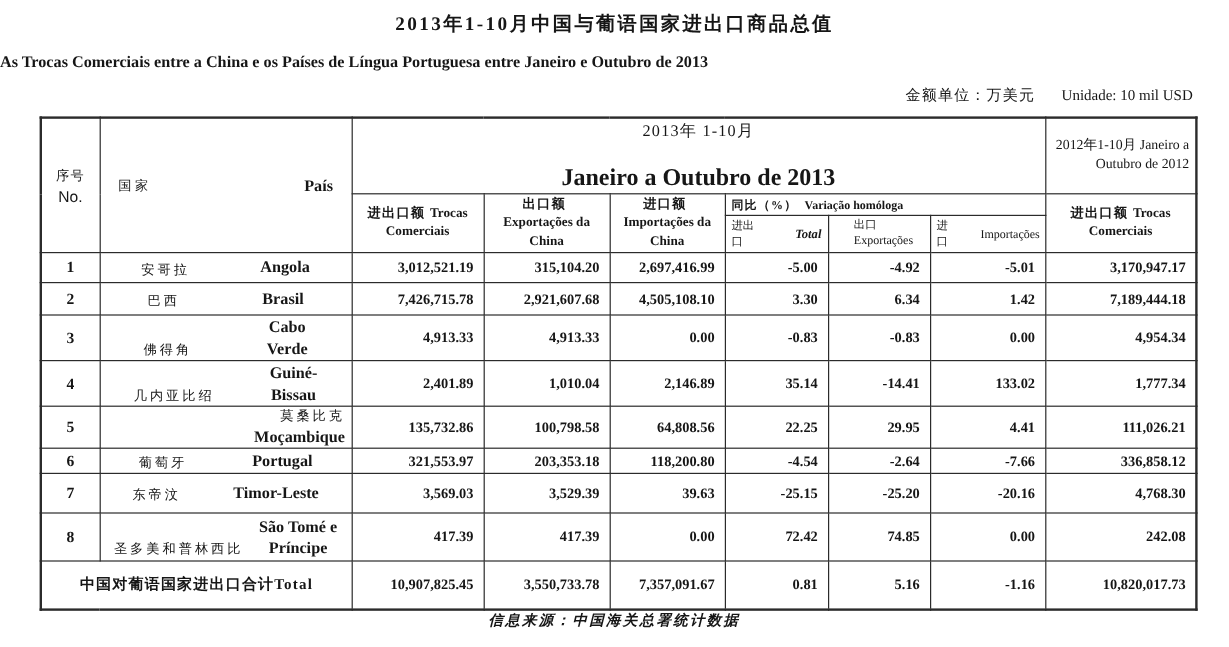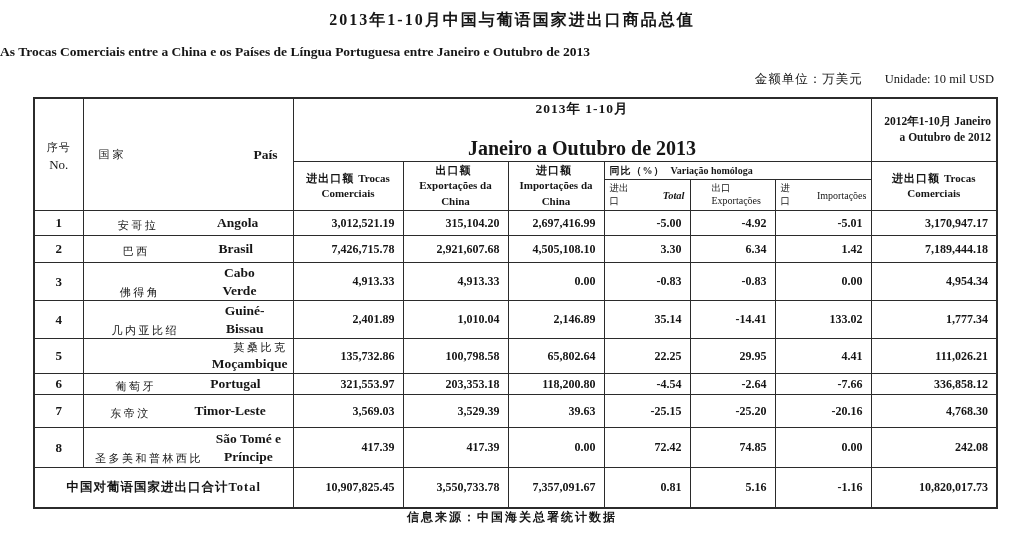--- a/index.html
+++ b/index.html
@@ -27,31 +27,31 @@
   table.trade td{
     border:1px solid #2b2b2b;vertical-align:middle;padding:1px 5px;overflow:hidden;
   }
   tr.h1{height:53px;} tr.h2{height:14px;} tr.h3{height:17px;}
   tr.r1{height:25px;} tr.r2{height:27px;} tr.r3{height:33px;}
   tr.r4{height:30px;} tr.r5{height:33px;} tr.r6{height:21px;}
   tr.r7{height:33px;} tr.r8{height:40px;} tr.rt{height:40px;}
 
   .th-no{text-align:center;}
   .th-no .no-cn{font-size:11px;letter-spacing:1px;}
-  .th-no .no-en{font-family:Liberation Serif, serif;font-size:13px;}
+  .th-no .no-en{font-family:Liberation Sans, sans-serif;font-size:13px;}
 
   .th-country .wrap{display:flex;justify-content:space-between;align-items:center;padding:0 10px;}
   .th-country .c-cn{font-size:11px;letter-spacing:3px;}
   .th-country .c-pt{font-weight:bold;font-size:13.5px;}
 
   .th-2013{text-align:center;vertical-align:middle;padding-bottom:5px;}
-  .th-2013 .y-cn{font-weight:bold;font-size:13.5px;letter-spacing:1px;}
+  .th-2013 .y-cn{font-weight:normal;font-size:13.5px;letter-spacing:1px;}
   .th-2013 .y-pt{font-weight:bold;font-size:20px;margin-top:19px;}
 
-  .th-2012{vertical-align:top;text-align:right;padding:3px 4px 0 3px;font-weight:bold;font-size:11.5px;line-height:1.35;}
+  .th-2012{vertical-align:top;text-align:right;padding:3px 4px 0 3px;font-weight:normal;font-size:11.5px;line-height:1.35;}
 
   .th-sub{text-align:center;font-weight:bold;font-size:11px;line-height:1.4;padding:1px 3px;}
   .th-sub .s-cn{letter-spacing:1px;margin-right:4px;}
 
   .th-yoy{text-align:left;font-weight:bold;font-size:10px;padding:0 2px;}
   .th-yoy .s-cn{letter-spacing:1px;margin-right:6px;}
 
   .th-yoy-sub{font-size:9.5px;padding:0 4px;vertical-align:middle;}
   .flex-between{display:flex;align-items:center;gap:27px;}
   .yy-total{font-weight:bold;font-size:10.5px;font-style:italic;}
@@ -59,21 +59,21 @@
   .two-line span{display:block;line-height:1.25;text-align:left;padding-left:16px;}
 
   .td-no{text-align:center;font-weight:bold;font-size:13px;}
   .country{display:flex;flex-wrap:wrap;justify-content:space-around;align-items:flex-end;line-height:1.3;}
   .country.stacked{flex-direction:column;justify-content:center;}
   .country .n-cn{font-size:11px;letter-spacing:2.5px;}
   .country .n-pt{font-weight:bold;font-size:13.5px;white-space:pre-line;text-align:center;}
   .td-num{text-align:right;font-weight:bold;font-size:12px;padding-right:8px !important;}
   .td-total-label{text-align:center;font-weight:bold;font-size:12.5px;letter-spacing:1px;}
 
-  .source1{text-align:center;font-weight:bold;font-size:12px;letter-spacing:2px;}
+  .source1{text-align:center;font-weight:bold;font-size:12px;letter-spacing:2px;font-style:italic;}
 </style>
 </head>
 <body>
 
 <div class="title">2013年1-10月中国与葡语国家进出口商品总值</div>
 <div class="subtitle">As Trocas Comerciais entre a China e os Países de Língua Portuguesa entre Janeiro e Outubro de 2013</div>
 <div class="unit-line">
   <span class="unit-cn">金额单位：万美元</span><span class="unit-en">Unidade: 10 mil USD</span>
 </div>
 
@@ -218,21 +218,21 @@
   <tr class="r5">
     <td class="td-no">5</td>
     <td>
           <div class="country stacked">
             <span class="n-cn">莫桑比克</span>
             <span class="n-pt">Moçambique</span>
           </div>
         </td>
     <td class="td-num">135,732.86</td>
     <td class="td-num">100,798.58</td>
-    <td class="td-num">65,802.64</td>
+    <td class="td-num">64,808.56</td>
     <td class="td-num">22.25</td>
     <td class="td-num">29.95</td>
     <td class="td-num">4.41</td>
     <td class="td-num">111,026.21</td>
   </tr>
 
   <tr class="r6">
     <td class="td-no">6</td>
     <td>
           <div class="country">

